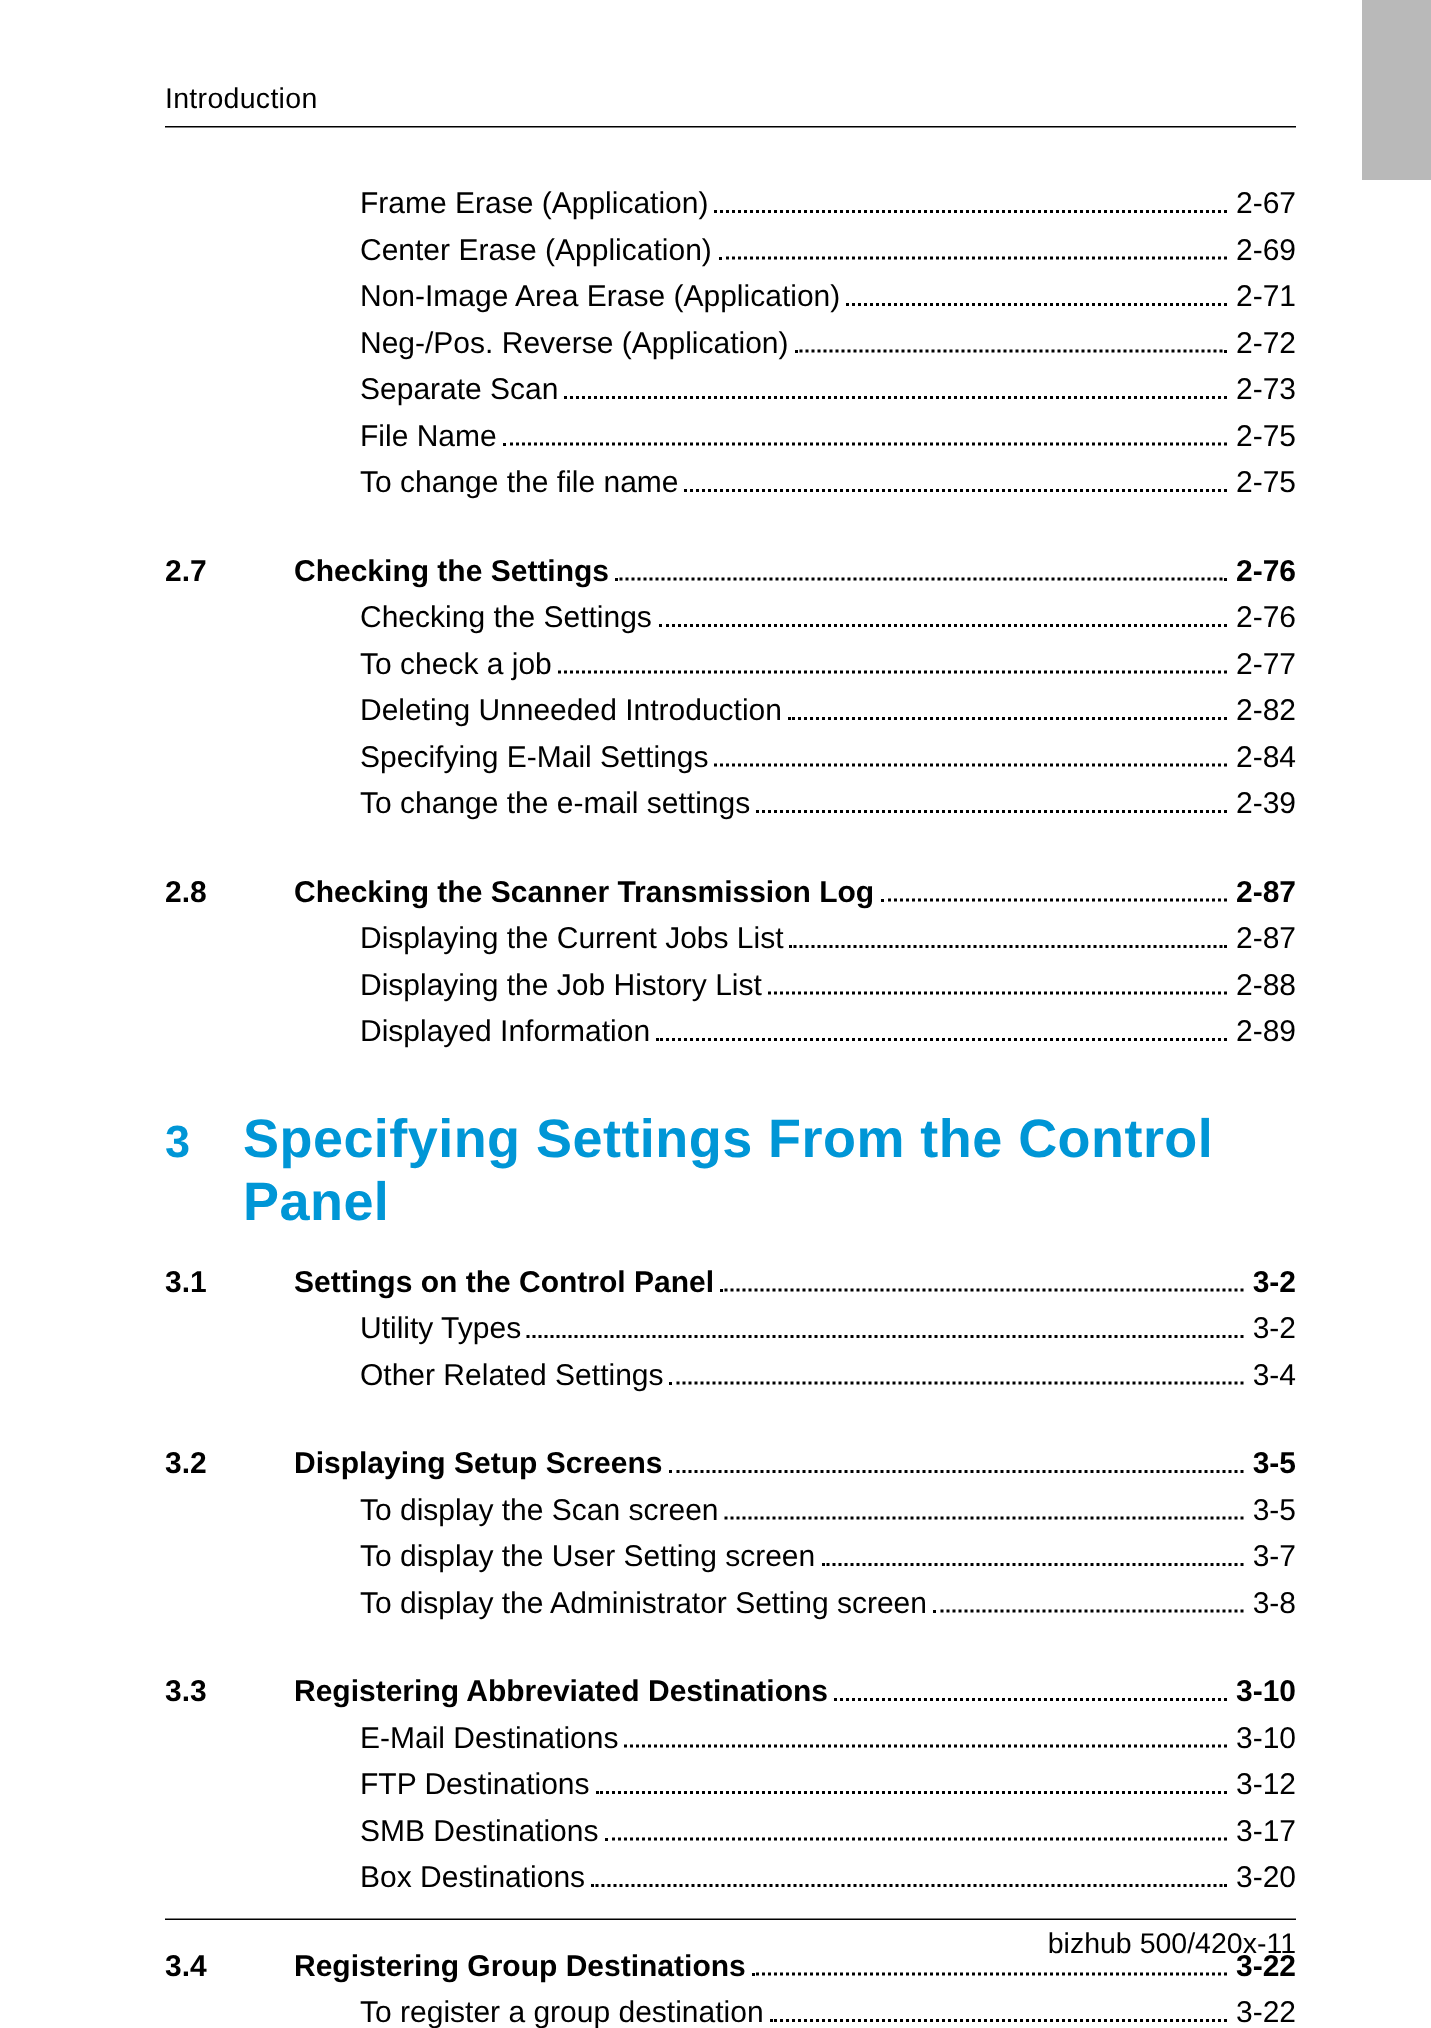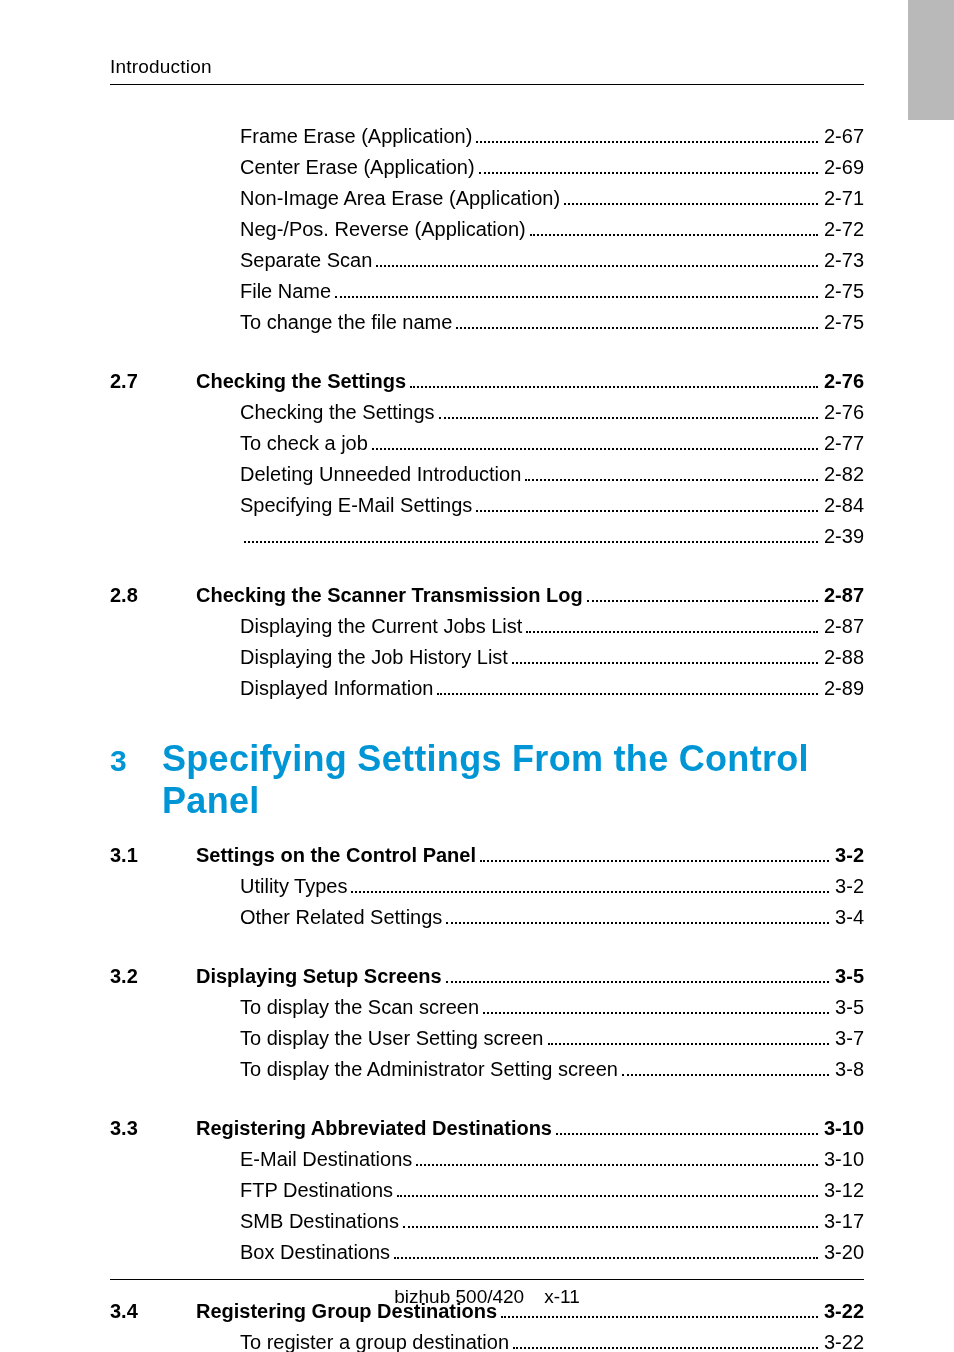--- a/index.html
+++ b/index.html
@@ -95,23 +95,22 @@
   }
 
   .footer {
     position: absolute;
     left: 110px;
     right: 90px;
     bottom: 44px;
     border-top: 1.5px solid #000;
     padding-top: 6px;
     display: flex;
-    justify-content: center;
+    justify-content: flex-end;
     font-size: 19px;
-    gap: 20px;
   }
 </style>
 </head>
 <body>
 
 <div class="page">
   <div class="corner-tab"></div>
 
   <div class="running-head">
     <span class="running-head-title">Introduction</span>
@@ -213,20 +212,21 @@
           <span class="sub-indent2"></span>
           <span class="sec-body">
             <span class="sec-title">Specifying E-Mail Settings </span>
             <span class="leader"></span>
             <span class="sec-page"> 2-84</span>
           </span>
         </div>
         <div class="sub-line">
           <span class="sub-indent2"></span>
           <span class="sec-body">
+            <span class="sec-title">To change the e-mail settings </span>
             <span class="leader"></span>
             <span class="sec-page"> 2-39</span>
           </span>
         </div>
       </div>
       <div class="toc-block">
         <div class="section-head">
           <span class="sec-num-col">2.8</span>
           <span class="sec-body">
             <span class="sec-title bold">Checking the Scanner Transmission Log </span>

